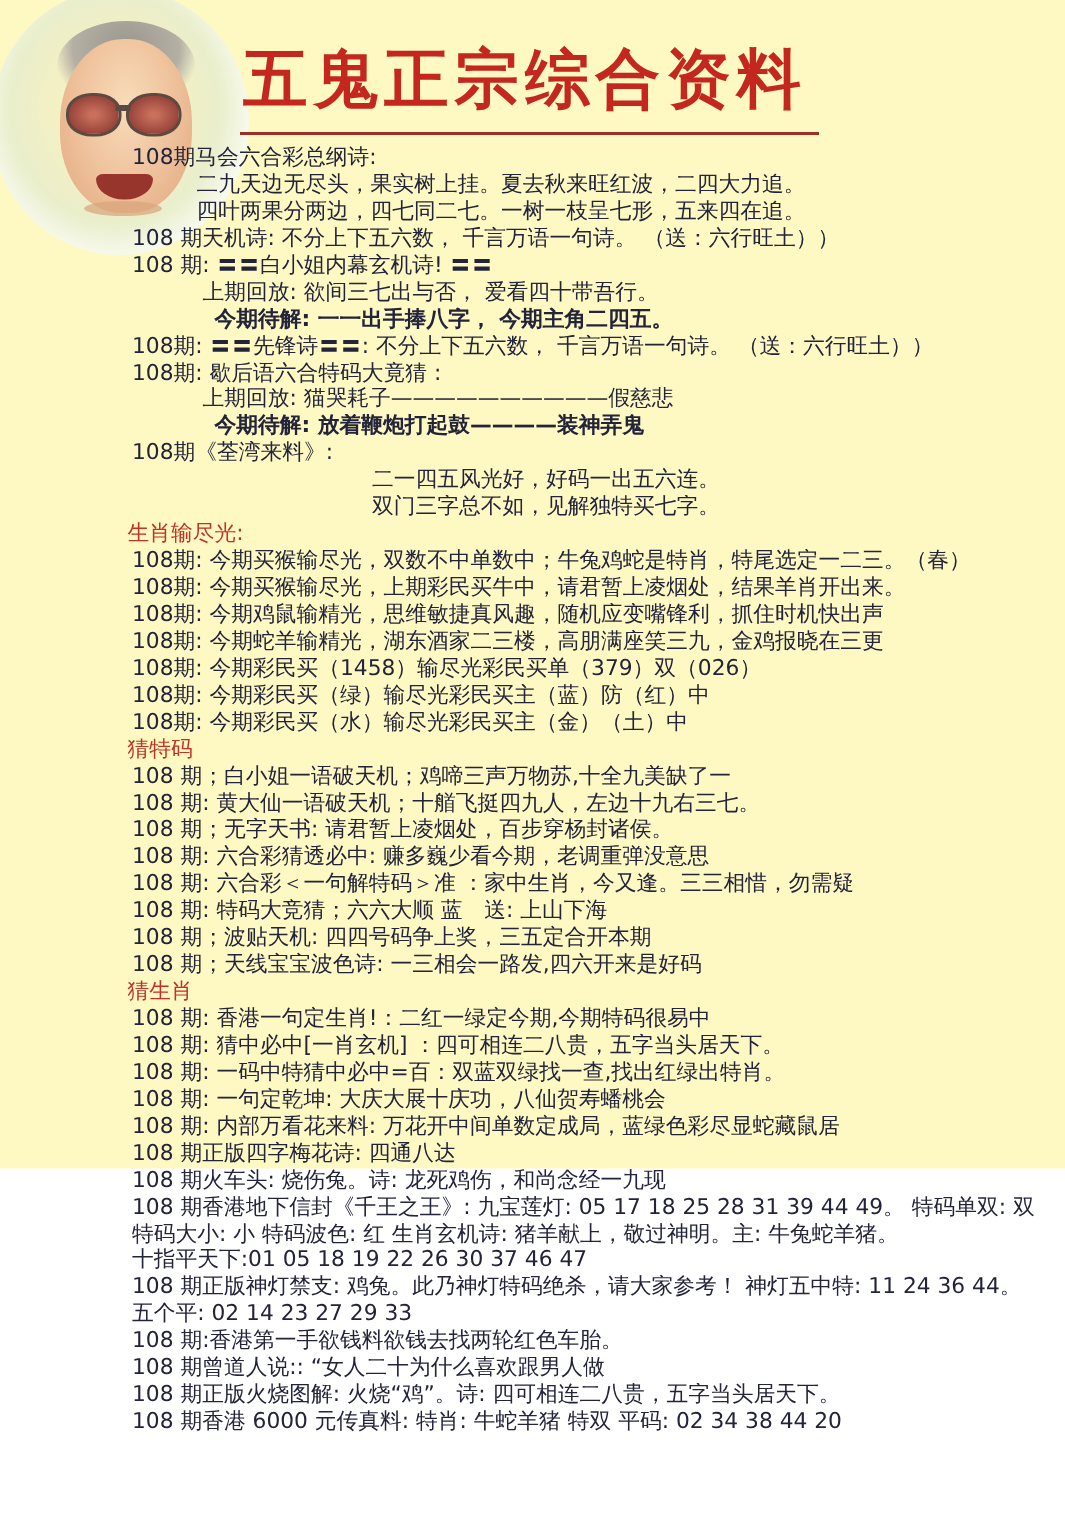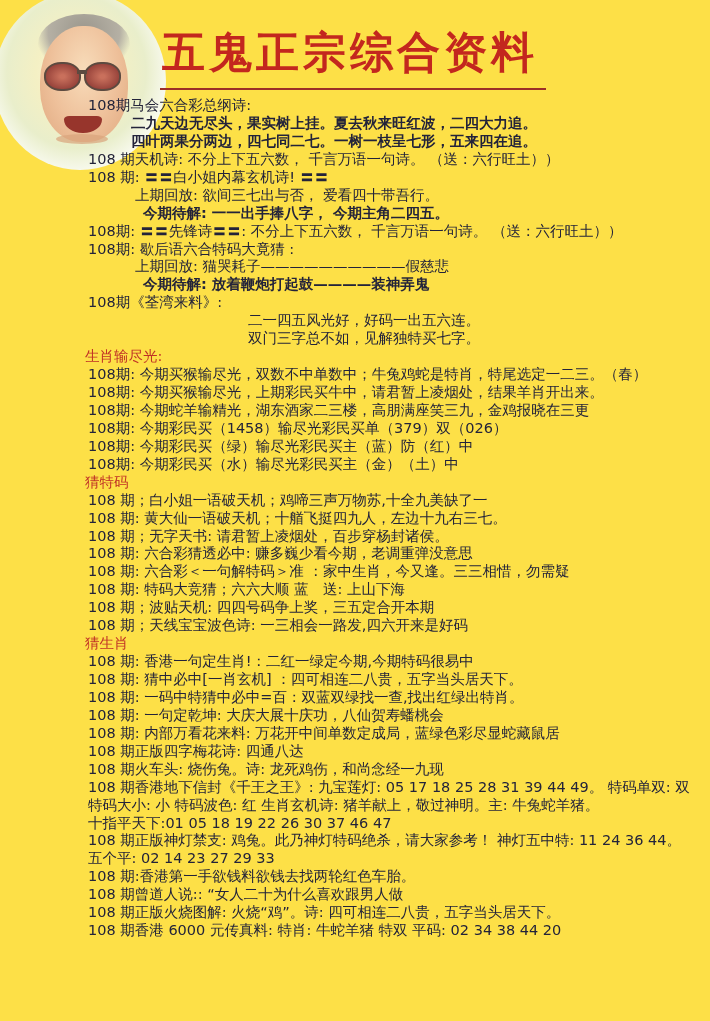--- a/index.html
+++ b/index.html
@@ -2,21 +2,21 @@
 <html><head>
 <meta charset="utf-8">
 <style>
   html,body{margin:0;padding:0;}
   body{
     width:710px;height:1021px;
     background:#ffffff;
     font-family:"DejaVu Sans",sans-serif;
     overflow:hidden;
   }
-  .page{position:relative;width:710px;height:1021px;background:#fde047;}
+  .page{position:relative;width:710px;height:779px;background:#fef9c3;}
 
   
   .photo{position:absolute;left:-6px;top:-8px;width:172px;height:178px;z-index:0;}
   .halo{position:absolute;left:0;top:0;width:172px;height:178px;border-radius:50%;
         background:radial-gradient(ellipse at 48% 45%,#fdf7da 0%,#f4f0c4 32%,#e9eecb 55%,#ffffff 80%);}
   .hair{position:absolute;left:44px;top:22px;width:92px;height:60px;border-radius:50% 50% 40% 40%;
         background:radial-gradient(ellipse at 50% 30%,#9a968c 0%,#b5b0a4 55%,transparent 75%);}
   .face{position:absolute;left:46px;top:34px;width:88px;height:116px;
         border-radius:48% 48% 46% 46%;
         background:radial-gradient(ellipse at 50% 38%,#f8dcba 0%,#eec09a 55%,#dfa87f 100%);}
@@ -39,21 +39,21 @@
     white-space:nowrap;
   }
 
   
   .content{
     position:absolute;left:0;top:97px;width:710px;z-index:1;
     font-size:14.5px;line-height:17.95px;color:#23233a;
     white-space:nowrap;
   }
   .line{padding-left:45px;height:17.95px;overflow:hidden;margin-left:43px;}
-  .pl-poem{padding-left:88px;font-weight:bold;}
+  .pl-poem{padding-left:88px;}
   .pl-sub{padding-left:92px;}
   .pl-sub2{padding-left:100px;font-weight:bold;}
   .pl-deep{padding-left:205px;}
   .red{color:#c03126;padding-left:42px;}
 </style>
 </head>
 <body>
 
 <div class="page">
 
@@ -81,20 +81,21 @@
     <div class="line">108期:  〓〓先锋诗〓〓: 不分上下五六数， 千言万语一句诗。 （送：六行旺土））</div>
     <div class="line">108期: 歇后语六合特码大竟猜 :</div>
     <div class="line pl-sub">上期回放: 猫哭耗子——————————假慈悲</div>
     <div class="line pl-sub2">今期待解: 放着鞭炮打起鼓————装神弄鬼</div>
     <div class="line">108期《荃湾来料》:</div>
     <div class="line pl-deep">二一四五风光好，好码一出五六连。</div>
     <div class="line pl-deep">双门三字总不如，见解独特买七字。</div>
     <div class="line red">生肖输尽光:</div>
     <div class="line">108期: 今期买猴输尽光，双数不中单数中；牛兔鸡蛇是特肖，特尾选定一二三。（春）</div>
     <div class="line">108期: 今期买猴输尽光，上期彩民买牛中，请君暂上凌烟处，结果羊肖开出来。</div>
+    <div class="line">108期: 今期鸡鼠输精光，思维敏捷真风趣，随机应变嘴锋利，抓住时机快出声</div>
     <div class="line">108期: 今期蛇羊输精光，湖东酒家二三楼，高朋满座笑三九，金鸡报晓在三更</div>
     <div class="line">108期: 今期彩民买（1458）输尽光彩民买单（379）双（026）</div>
     <div class="line">108期: 今期彩民买（绿）输尽光彩民买主（蓝）防（红）中</div>
     <div class="line">108期: 今期彩民买（水）输尽光彩民买主（金）（土）中</div>
     <div class="line red">猜特码</div>
     <div class="line">108 期；白小姐一语破天机；鸡啼三声万物苏,十全九美缺了一</div>
     <div class="line">108 期: 黄大仙一语破天机；十艏飞挺四九人，左边十九右三七。</div>
     <div class="line">108 期；无字天书: 请君暂上凌烟处，百步穿杨封诸侯。</div>
     <div class="line">108 期: 六合彩猜透必中: 赚多巍少看今期，老调重弹没意思</div>
     <div class="line">108 期: 六合彩＜一句解特码＞准 ：家中生肖，今又逢。三三相惜，勿需疑</div>

